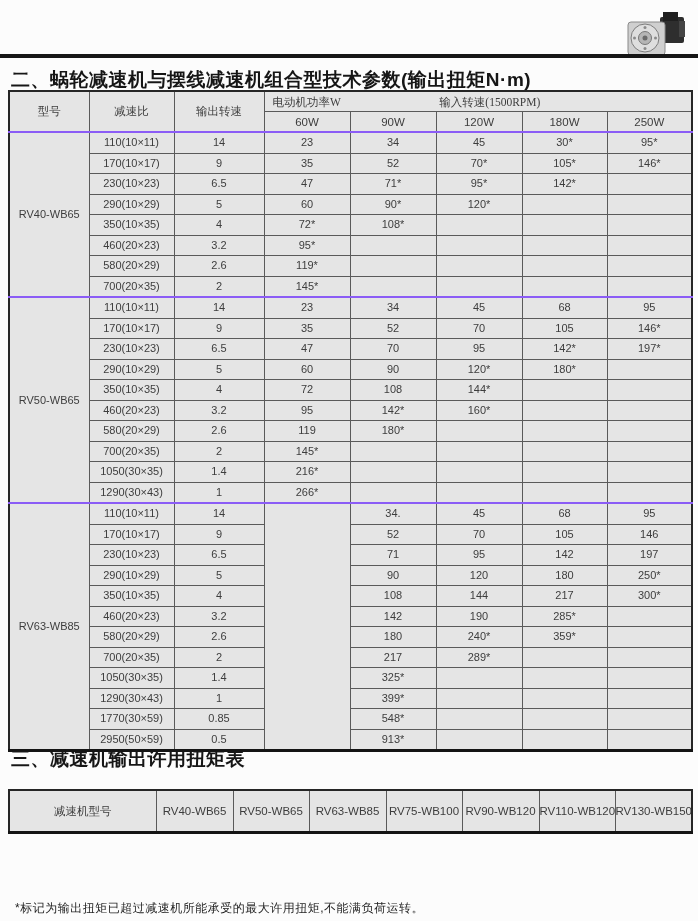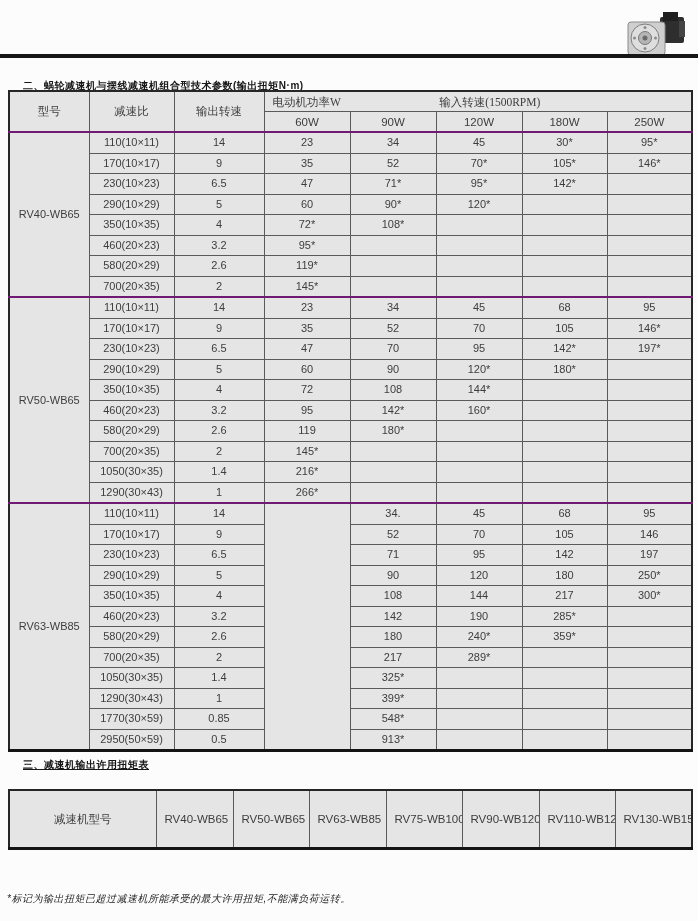--- a/index.html
+++ b/index.html
@@ -6,60 +6,60 @@
   body{
     width:698px;height:921px;position:relative;
     background:#fcfcfc;
     font-family:"Liberation Sans","DejaVu Sans",sans-serif;
     color:#3a3a3a;
     overflow:hidden;
   }
   .photo{position:absolute;top:9px;left:620px;width:68px;height:50px;}
   .rule{position:absolute;top:54px;left:0;width:698px;height:4px;background:#161616;}
   .sec-heading{
-    position:absolute;left:7px;margin:16px;
-    font-size:10px;font-weight:bold;color:#161616;letter-spacing:0.5px;
+    position:absolute;left:7px;margin:4px;
+    font-size:19px;font-weight:bold;color:#161616;letter-spacing:0.5px;
     white-space:nowrap;
   }
   #h2{top:63px;}
-  #h3{top:742px;text-decoration:underline;}
+  #h3{top:742px;}
 
   table{border-collapse:collapse;table-layout:fixed;background:#e5e5e5;}
   .t1{
     position:absolute;top:90px;left:8px;width:683px;
     font-size:11px;
     border:2px solid #262626;border-bottom:3px solid #141414;
   }
   .t1 th,.t1 td{
     border:1px solid #5a5a5a;
     text-align:center;vertical-align:middle;
     padding:0;font-weight:normal;color:#3d3d3d;
     overflow:hidden;white-space:nowrap;
   }
   .t1 thead th{height:19px;font-size:11.5px;}
   .t1 tbody td{height:19.5px;line-height:1;}
   .t1 .merged-head{position:relative;text-align:left;font-family:Liberation Serif, serif;}
   .t1 .merged-head .ph{position:absolute;left:8px;top:3px;}
   .t1 .merged-head .sh{position:absolute;left:41%;top:3px;}
-  .t1 tr.gstart td{border-top:2px solid #701a75;}
+  .t1 tr.gstart td{border-top:2px solid #8b5cf6;}
   .t1 td.model{font-size:11px;}
 
   .t2{
     position:absolute;top:789px;left:8px;width:683px;
     font-size:11.5px;
     border:2px solid #262626;border-bottom:3px solid #141414;
   }
   .t2 td{
     border:1px solid #5a5a5a;height:40px;
     text-align:center;vertical-align:middle;color:#3d3d3d;
-    padding:8px;overflow:hidden;white-space:nowrap;
+    padding:0;overflow:hidden;white-space:nowrap;
   }
   .footnote{
-    position:absolute;top:888px;left:3px;margin:4px;
-    font-size:10px;color:#1f1f1f;letter-spacing:0.5px;font-style:italic;
+    position:absolute;top:888px;left:3px;margin:12px;
+    font-size:12px;color:#1f1f1f;letter-spacing:0.5px;
   }
 </style>
 </head>
 <body>
 
 <div class="photo">
   <svg width="68" height="50" viewBox="0 0 68 50">
     <rect x="40" y="8" width="24" height="26" rx="2" fill="#2e2e2e"></rect>
     <rect x="43" y="3" width="15" height="9" fill="#1f1f1f"></rect>
     <rect x="59" y="12" width="6" height="16" fill="#444"></rect>

